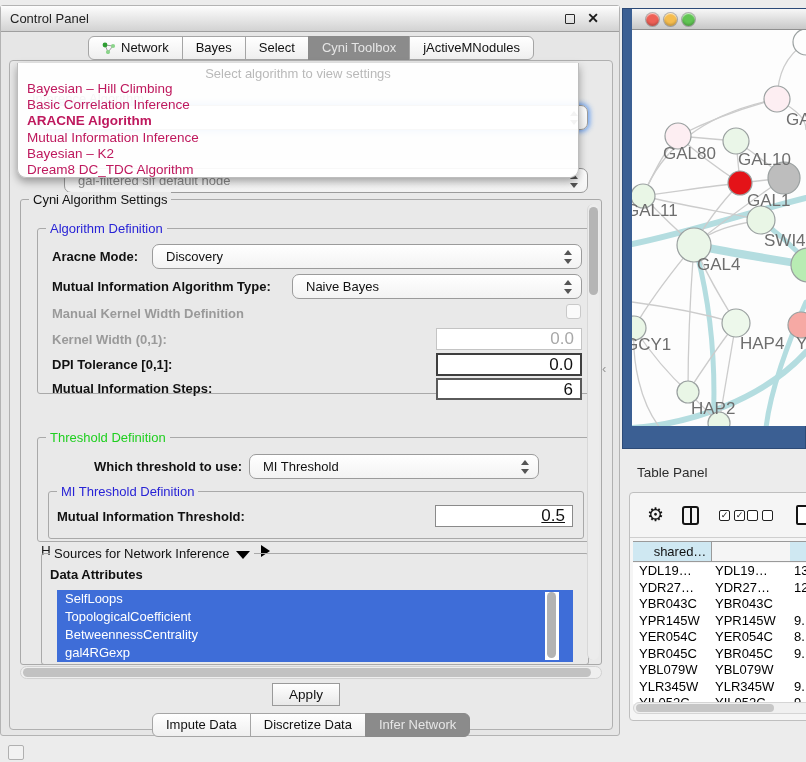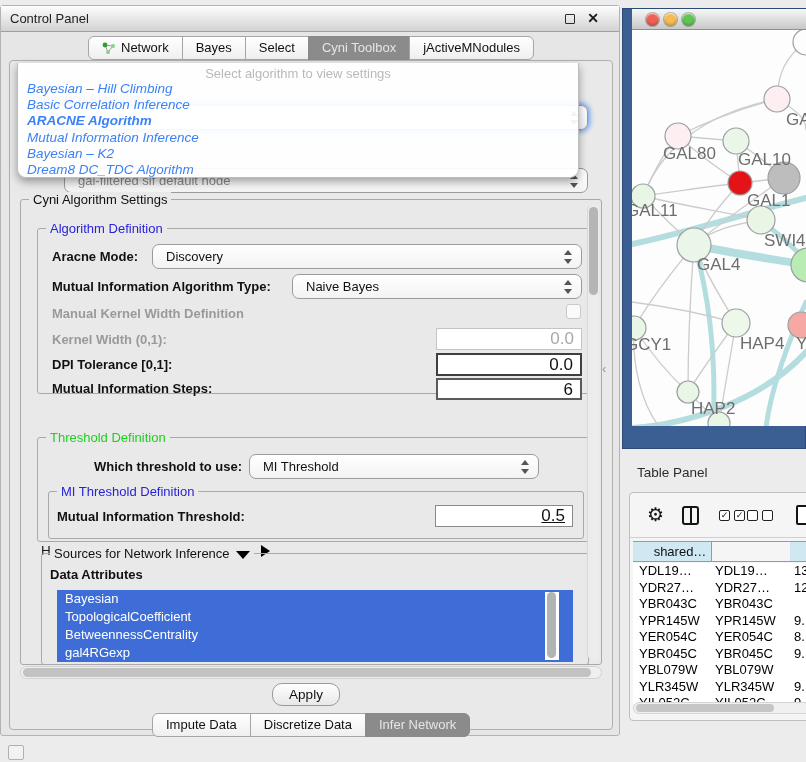--- a/index.html
+++ b/index.html
@@ -35,21 +35,21 @@
   .combo .spin:before{content:"";position:absolute;left:0;top:1px;border-left:4px solid transparent;border-right:4px solid transparent;border-bottom:5px solid #555;}
   .combo .spin:after{content:"";position:absolute;left:0;bottom:1px;border-left:4px solid transparent;border-right:4px solid transparent;border-top:5px solid #555;}
   #inference-combo{position:absolute;left:30px;top:44px;width:548px;box-shadow:0 0 5px 2px rgba(90,150,240,.85);}
   #collection-combo{position:absolute;left:54px;top:107px;width:524px;color:#8a8a8a;}
 
   
   .algo-popup{position:absolute;left:16px;top:57px;width:562px;height:115px;
     background:rgba(255,255,255,0.93);border:1px solid #bdbdbd;border-top:none;
     border-radius:0 0 9px 9px;box-shadow:0 4px 9px rgba(0,0,0,0.35);z-index:40;padding-top:3px;}
   .popup-placeholder{text-align:center;color:#b9b9b9;font-size:13px;height:15px;}
-  .menu-item{padding-left:9px;font-size:13.5px;line-height:16.2px;color:#3b82f6;cursor:pointer;white-space:nowrap;font-style:italic;}
+  .menu-item{padding-left:9px;font-size:13.5px;line-height:16.2px;color:#be185d;cursor:pointer;white-space:nowrap;}
   .menu-item.bold{font-weight:bold;}
 
   
   .group{position:absolute;border:1px solid #a9a9a9;border-radius:3px;}
   .group>.gtitle{position:absolute;top:-8px;left:8px;background:#e9e9e9;padding:0 4px;font-size:13px;white-space:nowrap;}
   .gtitle.blue{color:var(--group-title-blue);}
   .gtitle.green{color:var(--group-title-green);}
 
   #settings-group{left:10px;top:138px;width:582px;height:466px;}
   #algdef-group{left:16px;top:28px;width:554px;height:166px;}
@@ -71,21 +71,21 @@
   .hub-row{position:absolute;left:20px;top:343px;font-size:13.5px;color:#161616;cursor:pointer;}
   .hub-row .arrow{display:inline-block;margin-left:8px;width:0;height:0;border-top:6px solid transparent;border-bottom:6px solid transparent;border-left:9px solid #000;vertical-align:-2px;}
 
   .src-arrow{display:inline-block;margin-left:6px;width:0;height:0;border-left:7px solid transparent;border-right:7px solid transparent;border-top:8px solid #000;vertical-align:-1px;}
 
   .attr-list{position:absolute;left:15px;top:36px;width:516px;height:72px;background:#fff;overflow:hidden;cursor:pointer;}
   .attr-item{height:18px;line-height:18px;padding-left:8px;background:var(--selection-blue);color:#fff;font-size:13px;}
   .list-scroll{position:absolute;left:503px;top:38px;width:14px;height:68px;background:#fff;}
   .list-scroll .thumb{position:absolute;left:2px;top:0;width:9px;height:66px;background:#b3b3b3;border-radius:5px;}
 
-  .apply-btn{position:absolute;left:262px;top:622px;width:68px;height:23px;border:1px solid #9a9a9a;border-radius:10px;
+  .apply-btn{position:absolute;left:262px;top:622px;width:68px;height:23px;border:1px solid #9a9a9a;border-radius:0;
     background:linear-gradient(#ffffff,#e8e8e8);text-align:center;line-height:21px;font-size:13.5px;cursor:pointer;}
 
   .bottom-tabbar{position:absolute;left:143px;top:652px;display:flex;}
 
   
   #net-frame{position:absolute;left:622px;top:8px;width:184px;height:441px;background:var(--frame-blue);
     box-shadow:inset 0 0 0 1px #2c4a77;}
   #net-titlebar{position:absolute;left:10px;top:1px;width:174px;height:21px;
     background:linear-gradient(#f7f7f7,#c8c8c8);border-bottom:1px solid #8f8f8f;}
   .light{position:absolute;top:4px;width:13px;height:13px;border-radius:50%;cursor:pointer;box-shadow:inset 0 1px 1px rgba(255,255,255,.7),inset 0 -2px 2px rgba(0,0,0,.18),0 0 0 1px rgba(0,0,0,.25);}
@@ -226,21 +226,21 @@
             <div class="field" style="left:386px;top:13px;width:138px;height:22px;border:1px solid #8a8a8a;text-decoration:underline;">0.5</div>
           </div>
         </div>
 
         <div id="sources-group" class="group">
           <span class="gtitle">
             <span>Sources for Network Inference</span><span class="src-arrow"></span>
           </span>
           <span class="lbl" style="left:8px;top:13px;">Data Attributes</span>
           <div class="attr-list" id="attr-list">
-              <div class="attr-item">Bayesian</div>
+              <div class="attr-item">SelfLoops</div>
               <div class="attr-item">TopologicalCoefficient</div>
               <div class="attr-item">BetweennessCentrality</div>
               <div class="attr-item">gal4RGexp</div>
             </div>
           <div class="list-scroll">
               <div class="thumb"></div>
             </div>
         </div>
 
         <div class="vscroll">

